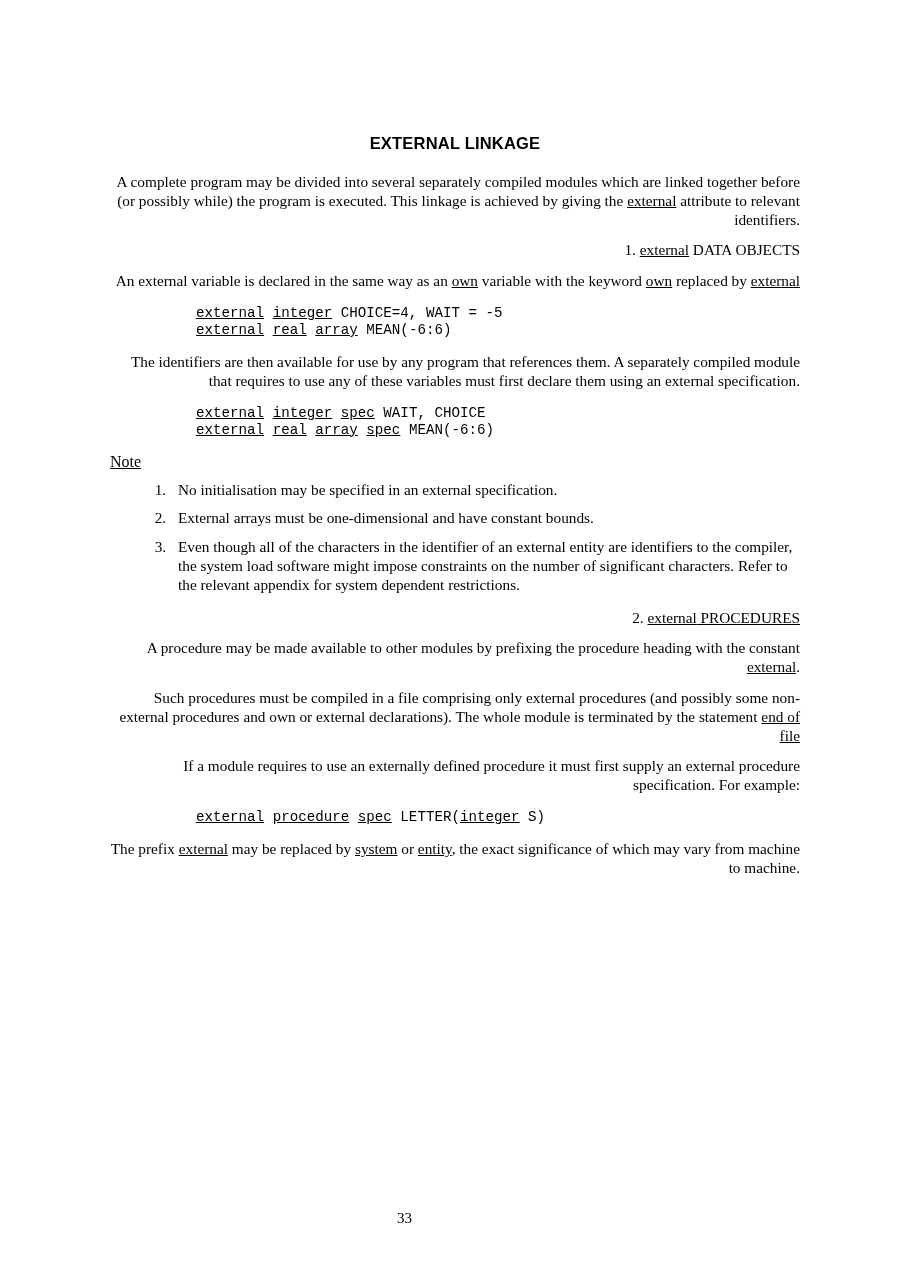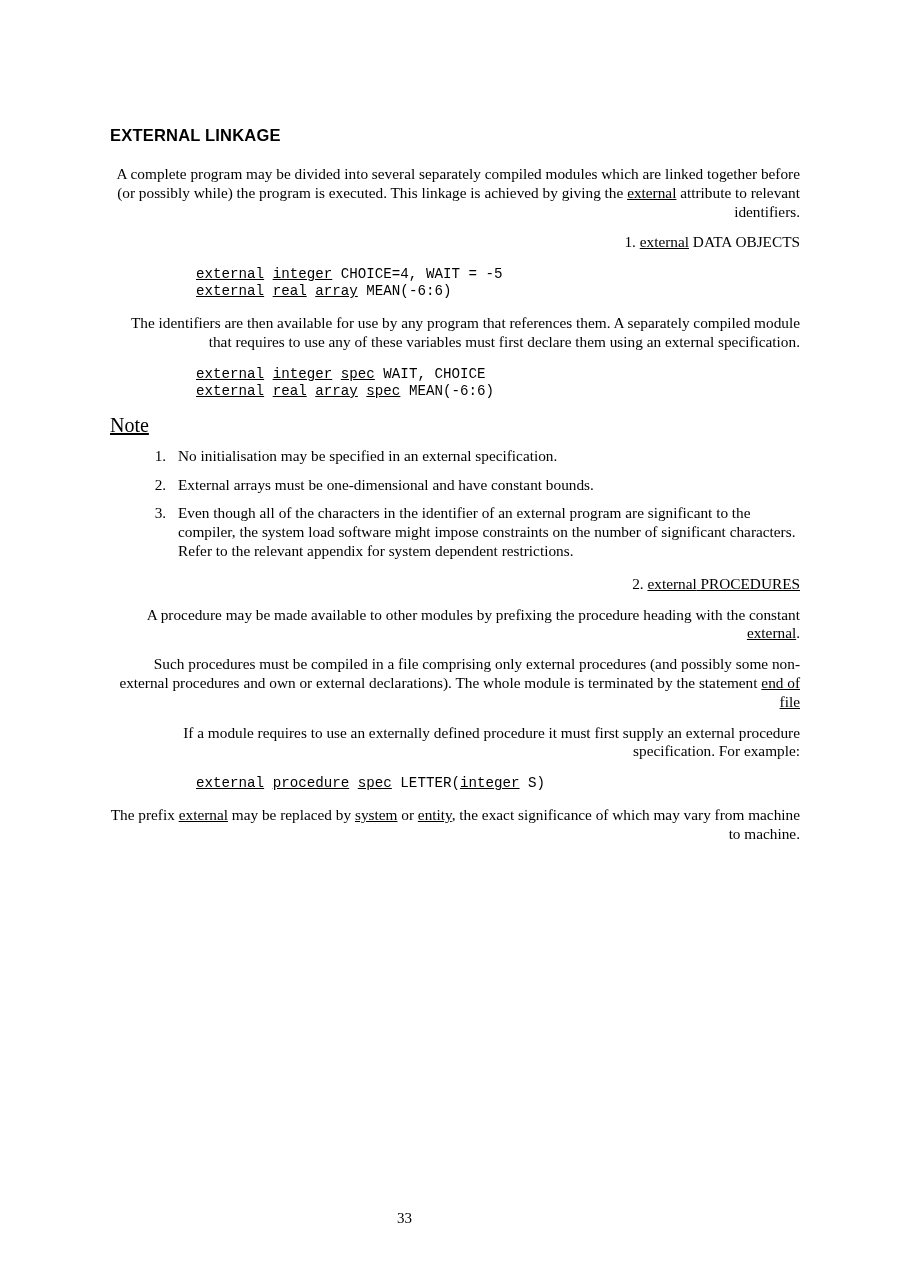--- a/index.html
+++ b/index.html
@@ -25,22 +25,22 @@
   .content {
     position: absolute;
     left: 110px;
     top: 126px;
     width: 690px;
   }
   h1.doc-title {
     font-family: "Liberation Sans", sans-serif;
     font-size: 16.5px;
     font-weight: bold;
-    text-align: left;
-    margin: 0 0 20px 0;
+    text-align: center;
+    margin: 8px 0 20px 0;
     letter-spacing: 0.2px;
   }
   p.para {
     font-size: 15.3px;
     line-height: 18.8px;
     margin: 0 0 12px 0;
     text-align: right;
   }
   .u {
     text-decoration: underline;
@@ -66,21 +66,21 @@
     margin: 10px 0 14px 0;
     padding-left: 60px;
     font-size: 15.3px;
     line-height: 18.8px;
   }
   ol.notes li {
     margin-bottom: 10px;
     padding-left: 8px;
   }
   .note-label {
-    font-size: 20px;
+    font-size: 16px;
     margin: 0 0 2px 0;
     text-decoration: underline;
   }
   .page-number {
     position: absolute;
     left: 0;
     top: 1210px;
     width: 809px;
     text-align: center;
     font-size: 15px;
@@ -92,39 +92,40 @@
 
 <div class="page">
   <div class="content">
 
     <h1 class="doc-title">EXTERNAL LINKAGE</h1>
 
     <p class="para"><span>A complete program may be divided into several separately compiled modules which are linked together before (or possibly while) the program is executed. This linkage is achieved by giving the </span><span class="u">external</span><span> attribute to relevant identifiers.</span></p>
 
     <p class="para"><span>1. </span><span class="u">external</span><span> DATA OBJECTS</span></p>
 
+    <p class="para"><span>An external variable is declared in the same way as an </span><span class="u">own</span><span> variable with the keyword </span><span class="u">own</span><span> replaced by </span><span class="u">external</span></p>
 
     <div class="code-block">
       <div class="code"><span class="kw">external</span><span> </span><span class="kw">integer</span><span> CHOICE=4, WAIT = -5</span></div>
       <div class="code"><span class="kw">external</span><span> </span><span class="kw">real</span><span> </span><span class="kw">array</span><span> MEAN(-6:6)</span></div>
     </div>
 
     <p class="para">The identifiers are then available for use by any program that references them. A separately compiled module that requires to use any of these variables must first declare them using an external specification.</p>
 
     <div class="code-block">
       <div class="code"><span class="kw">external</span><span> </span><span class="kw">integer</span><span> </span><span class="kw">spec</span><span> WAIT, CHOICE</span></div>
       <div class="code"><span class="kw">external</span><span> </span><span class="kw">real</span><span> </span><span class="kw">array</span><span> </span><span class="kw">spec</span><span> MEAN(-6:6)</span></div>
     </div>
 
     <p class="note-label">Note</p>
 
     <ol class="notes">
       <li>No initialisation may be specified in an external specification.</li>
       <li>External arrays must be one-dimensional and have constant bounds.</li>
-      <li>Even though all of the characters in the identifier of an external program are significant to the compiler, the system load software might impose constraints on the number of significant characters.  Refer to the relevant appendix for system dependent restrictions.</li>
+      <li>Even though all of the characters in the identifier of an external entity are identifiers to the compiler, the system load software might impose constraints on the number of significant characters.  Refer to the relevant appendix for system dependent restrictions.</li>
     </ol>
 
     <p class="para"><span>2. </span><span class="u">external</span><span class="u"> PROCEDURES</span></p>
 
     <p class="para"><span>A procedure may be made available to other modules by prefixing the procedure heading with the constant </span><span class="u">external</span><span>.</span></p>
 
 
     <p class="para"><span>Such procedures must be compiled in a file comprising only external procedures (and possibly some non-external procedures and own or external declarations).  The whole module is terminated by the statement </span><span class="u">end of file</span></p>
 
     <p class="para">If a module requires to use an externally defined procedure it must first supply an external procedure specification.  For example:</p>

